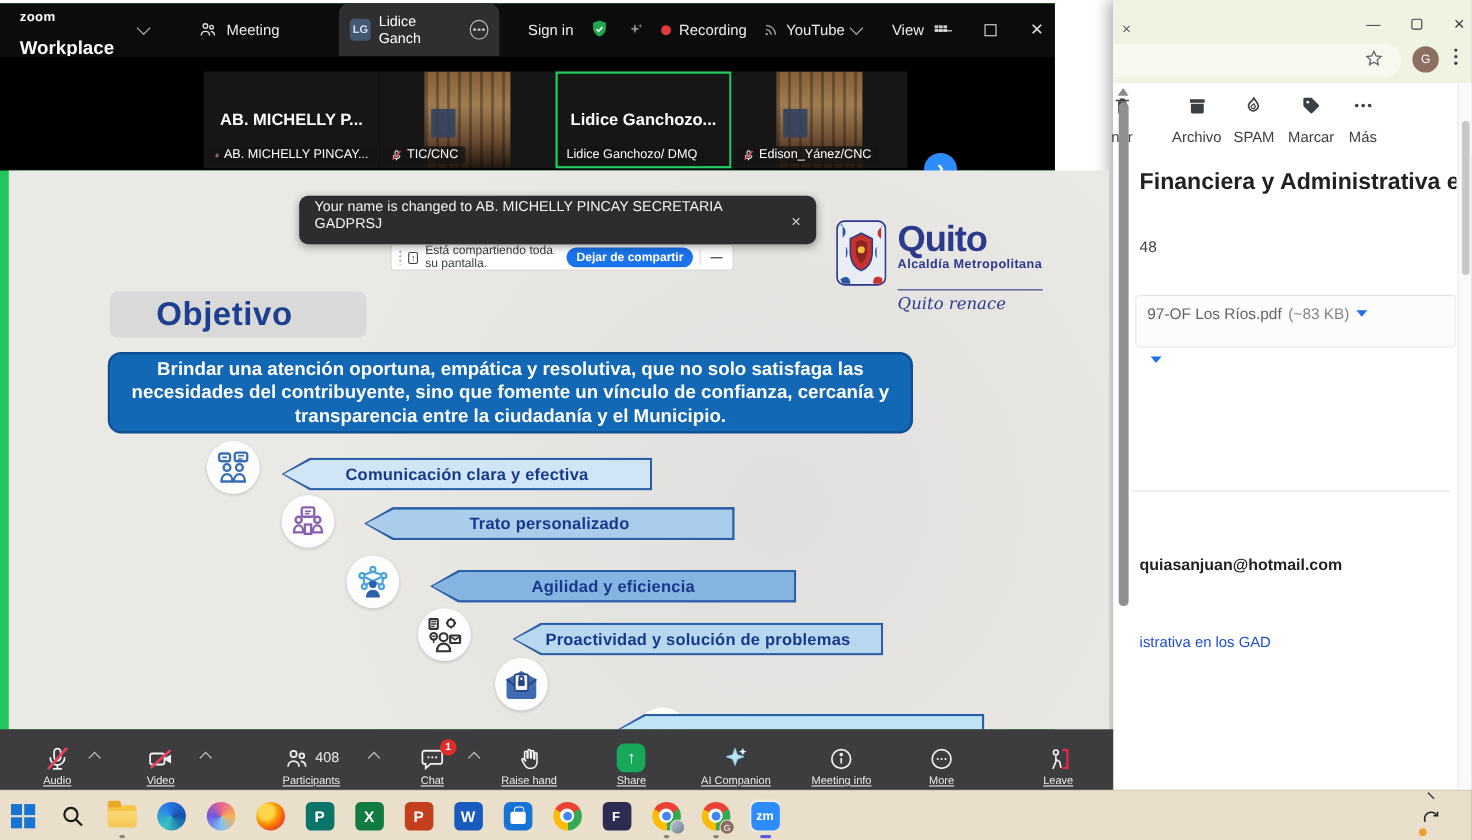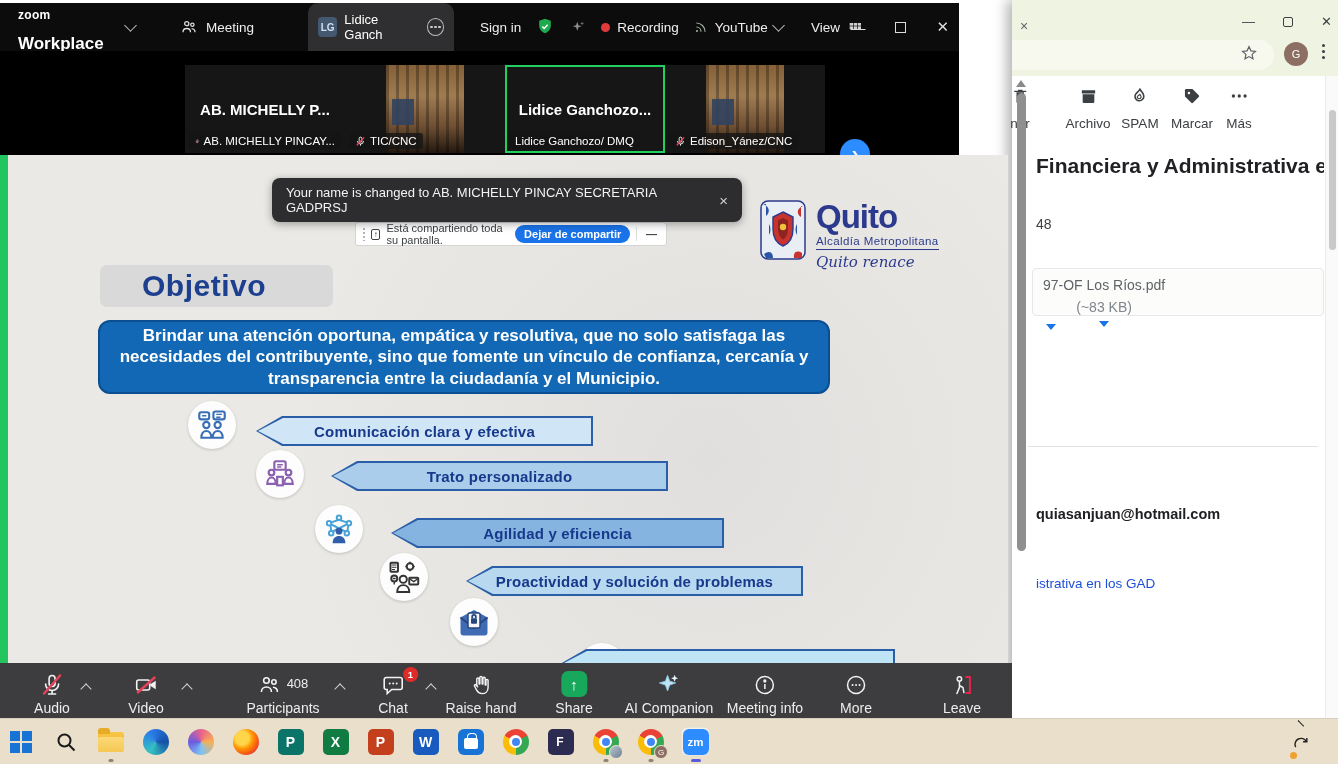--- a/index.html
+++ b/index.html
@@ -38,21 +38,21 @@
     background: repeating-linear-gradient(90deg, rgba(0,0,0,.28) 0 3px, transparent 3px 10px); }
   .vid-photo::after { content:""; position:absolute; left:6px; top:34px; width:22px; height:26px; background:#31435f; opacity:.9; }
   .next-btn { position:absolute; left:840px; top:88px; width:30px; height:30px; border-radius:50%; background:#2d8cff; color:#fff; font-size:20px; font-weight:bold; display:flex; align-items:center; justify-content:center; line-height:1; padding-bottom:2px; }
 
   
   .slide { position:absolute; left:8px; top:152px; width:1000px; height:508px; background:#ebe9e5; overflow:hidden; }
   .slide::before { content:""; position:absolute; inset:0;
      background: radial-gradient(circle at 70% 60%, rgba(180,180,190,.18), transparent 55%); }
 
   .toast { position:absolute; left:264px; top:23px; width:470px; height:44px; background:#2d2d2f; border-radius:8px;
-     color:#f2f2f2; font-size:13px; display:flex; align-items:center; padding:0 14px; gap:10px; box-shadow:0 2px 8px rgba(0,0,0,.35); z-index:5; }
+     color:#f2f2f2; font-size:13px; display:flex; align-items:flex-end; padding:12px 14px; gap:10px; box-shadow:0 2px 8px rgba(0,0,0,.35); z-index:5; }
   .toast .t-close { margin-left:auto; color:#cfcfcf; font-size:15px; }
 
   .share-bar { position:absolute; left:347px; top:67px; width:312px; height:24px; background:#fff; border:1px solid #d5d5d5;
      border-radius:3px; display:flex; align-items:center; font-size:11px; color:#3c4043; padding:0 6px; gap:6px; z-index:4; }
   .grip { width:4px; height:14px; background-image:radial-gradient(circle, #b5b5b5 1px, transparent 1.2px); background-size:4px 4px; }
   .shr-ico { width:13px; height:11px; border:1.4px solid #444; border-radius:2px; font-size:8px; line-height:9px; text-align:center; color:#444; font-weight:bold; }
   .stop-share-btn { background:#1a73e8; color:#fff; font-size:11px; font-weight:bold; border-radius:11px; padding:3px 9px; white-space:nowrap; }
   .sb-div { width:1px; height:14px; background:#dcdcdc; }
   .sb-min { color:#444; font-weight:bold; font-size:11px; padding:0 3px; }
 
@@ -65,28 +65,28 @@
   .bicon { position:absolute; width:48px; height:48px; border-radius:50%; background:#fdfdfd; box-shadow:0 1px 3px rgba(0,0,0,.18);
      display:flex; align-items:center; justify-content:center; }
   .banner { position:absolute; height:30px; background:#2a5fa8; clip-path:polygon(0 50%, 26px 0, 100% 0, 100% 100%, 26px 100%); }
   .banner-in { position:absolute; inset:2px; clip-path:polygon(0 50%, 25px 0, 100% 0, 100% 100%, 25px 100%);
      display:flex; align-items:center; justify-content:center; color:#17398c; font-weight:bold; font-size:15px; letter-spacing:.2px; }
   .f1 { background:#d0e5f6; } .f2 { background:#a9cdea; } .f3 { background:#86b4e1; } .f4 { background:#b7d8ef; } .f5 { background:#a9def3; } .f6 { background:#bfe4f6; }
 
   .quito-logo { position:absolute; left:752px; top:45px; width:210px; height:72px; display:flex; gap:10px; }
   .q-word { color:#2b3a8c; }
   .q-word .qw { font-size:33px; font-weight:bold; letter-spacing:-1px; line-height:1; }
-  .q-word .qs { font-size:11.5px; font-weight:normal; border-bottom:1.5px solid #2b3a8c; padding-bottom:2px; margin-top:2px; letter-spacing:.4px; }
+  .q-word .qs { font-size:11.5px; font-weight:bold; border-bottom:1.5px solid #2b3a8c; padding-bottom:16px; margin-top:2px; letter-spacing:.4px; }
   .q-word .qt { font-family:"DejaVu Serif", serif; font-style:italic; font-size:15px; margin-top:3px; }
 
   
   .zoom-toolbar { position:absolute; left:0; top:660px; width:1012px; height:58px; background:#3d3d3f; }
   .zi { position:absolute; bottom:5px; transform:translateX(-50%); text-align:center; color:#ededed; }
   .zi .ico { height:26px; display:flex; align-items:flex-end; justify-content:center; gap:5px; }
-  .zi .lbl { font-size:14px; margin-top:3px; white-space:nowrap; }
+  .zi .lbl { font-size:10px; margin-top:3px; white-space:nowrap;text-decoration:underline; }
   .tb-chev { position:absolute; bottom:28px; width:8px; height:8px; border-left:1.5px solid #cfcfcf; border-top:1.5px solid #cfcfcf; transform:rotate(45deg); }
   .pcount { font-size:13px; color:#ededed; position:relative; top:-6px; }
   .chat-badge { position:absolute; top:-4px; right:-10px; background:#e02b2b; color:#fff; font-size:9.5px; font-weight:bold;
      width:15px; height:15px; border-radius:50%; display:flex; align-items:center; justify-content:center; }
   .share-green { width:26px; height:26px; background:#17a85b; border-radius:7px; color:#fff; font-size:15px; font-weight:bold;
      display:flex; align-items:center; justify-content:center; }
 
   
   .browser { position:absolute; left:1012px; top:0; width:326px; height:718px; background:#fff; z-index:2; box-shadow:-5px 0 12px rgba(0,0,0,.3); }
   .br-top { position:absolute; left:0; top:0; width:100%; height:76px; background:#eff3e2; }
@@ -101,21 +101,21 @@
   .br-actions { position:absolute; left:0; top:76px; width:100%; height:66px; background:#fff; }
   .br-act { position:absolute; top:10px; transform:translateX(-50%); text-align:center; color:#3c4043; }
   .br-act .al { font-size:13.5px; margin-top:6px; }
   .br-scroll-l { position:absolute; left:3px; top:80px; width:12px; height:560px; }
   .br-arrow-up { width:0; height:0; border-left:5px solid transparent; border-right:5px solid transparent; border-bottom:7px solid #8a8a8a; margin:0 auto; }
   .br-thumb-l { width:9px; margin:6px auto 0; height:458px; background:#8f8f8f; border-radius:5px; }
   .br-content { position:absolute; left:16px; top:146px; width:296px; height:560px; overflow:hidden; }
   .br-subject { font-size:21px; font-weight:bold; color:#202124; position:absolute; left:8px; top:8px; white-space:nowrap; }
   .br-48 { position:absolute; left:8px; top:70px; font-size:14px; color:#3c4043; }
   .br-chip { position:absolute; left:4px; top:122px; width:292px; height:48px; border:1px solid #e8e8e8; background:#fcfcfb; border-radius:4px; }
-  .br-chip-row { position:absolute; left:10px; top:8px; font-size:14px; color:#5f6368; display:flex; align-items:center; gap:6px; white-space:nowrap;flex-direction:column; }
+  .br-chip-row { position:absolute; left:10px; top:8px; font-size:14px; color:#5f6368; display:flex; align-items:center; gap:6px; white-space:nowrap; }
   .tri-down { width:0; height:0; border-left:5px solid transparent; border-right:5px solid transparent; border-top:6px solid #1a73e8; display:inline-block; }
   .br-tri2 { position:absolute; left:18px; top:178px; }
   .br-hr { position:absolute; left:0px; top:300px; width:290px; height:1px; background:#e2e2e2; }
   .br-email { position:absolute; left:8px; top:360px; font-size:14.5px; color:#202124; white-space:nowrap;font-weight:bold; }
   .br-gad { position:absolute; left:8px; top:430px; font-size:13.5px; color:#1d4ed8; white-space:nowrap; }
   .br-scroll-r { position:absolute; right:0; top:76px; width:13px; height:642px; background:#fafafa; border-left:1px solid #ececec; }
   .br-thumb-r { position:absolute; left:3px; top:34px; width:7px; height:140px; background:#c9c9c9; border-radius:4px; }
 
   
   .taskbar { position:absolute; left:0; top:718px; width:1338px; height:46px; background:#e9dfca; border-top:1px solid rgba(0,0,0,.07); z-index:6; }

